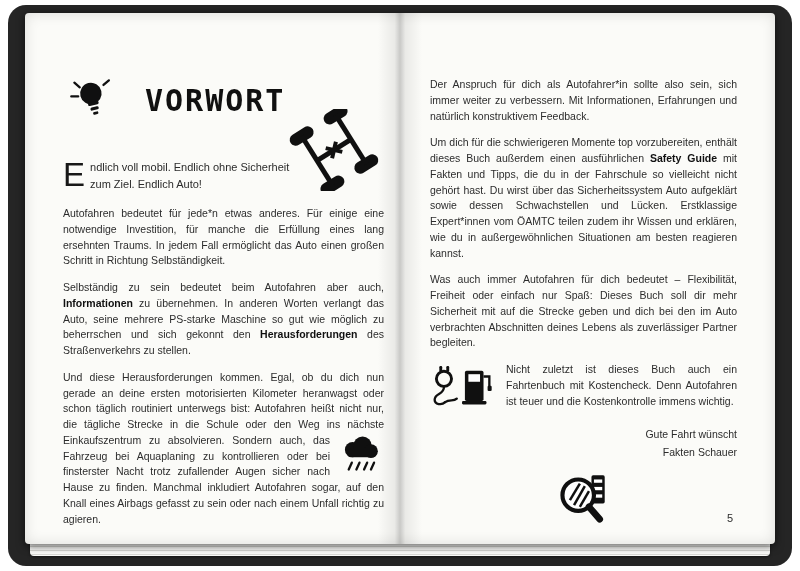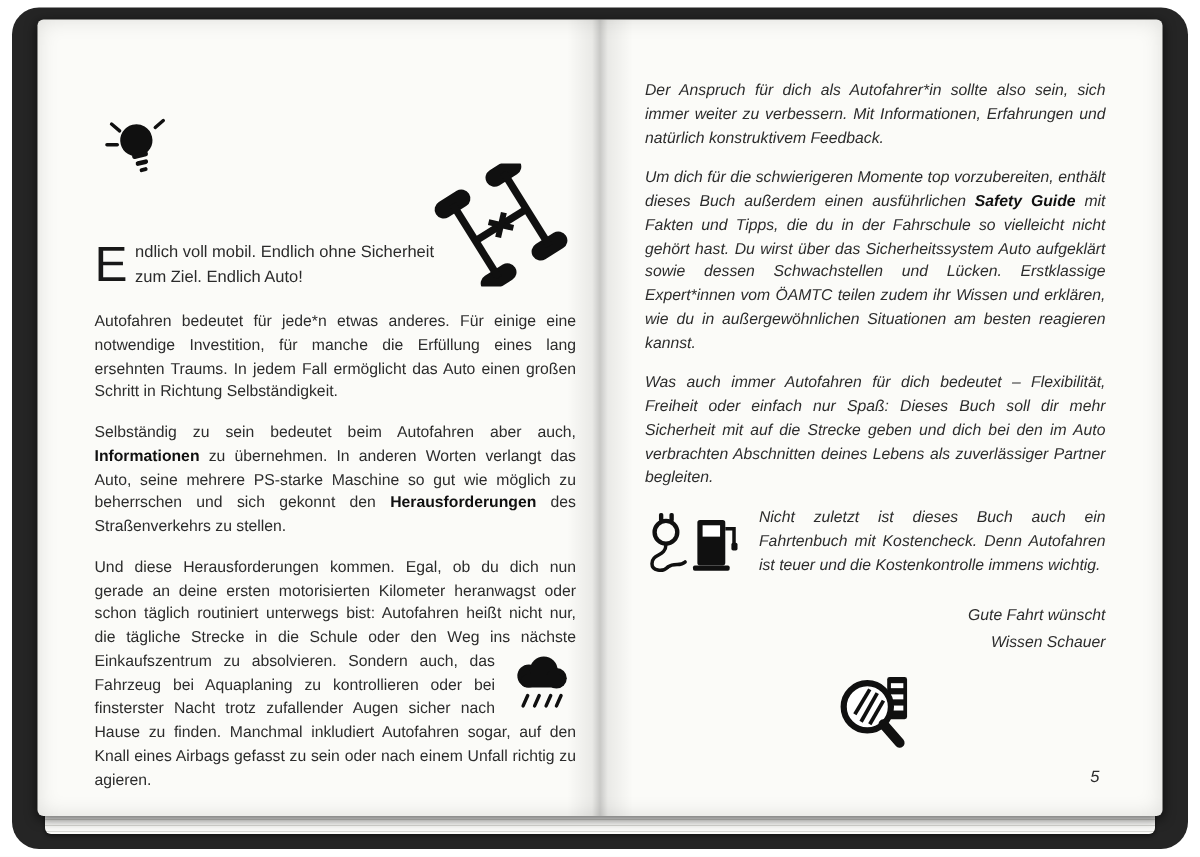--- a/index.html
+++ b/index.html
@@ -27,21 +27,21 @@
   .pages { display:flex; height:100%; position:relative; }
   .gutter {
     position:absolute; top:0; bottom:0; left:50%; width:44px;
     transform:translateX(-50%);
     background:linear-gradient(to right, rgba(0,0,0,0) 0%, rgba(0,0,0,0.07) 38%,
       rgba(0,0,0,0.20) 50%, rgba(0,0,0,0.07) 62%, rgba(0,0,0,0) 100%);
     pointer-events:none; z-index:5;
   }
   .page { width:50%; box-sizing:border-box; position:relative; color:#2b2b2b; }
   .page-left  { padding:52px 16px 18px 38px; }
-  .page-right { padding:40px 38px 18px 30px;font-style:italic; }
+  .page-right { padding:64px 38px 18px 30px; }
 
   .heading-row { display:flex; align-items:center; gap:30px; margin:6px 0 30px 6px; }
   .page-title {
     font-family:"DejaVu Sans Mono", monospace;
     font-weight:bold; font-size:30px; letter-spacing:2px; color:#101010;
   }
 
   p.body-text {
     font-size:10.5px; line-height:1.5; text-align:justify;
     margin:0 0 11px 0; color:#2c2c2c;
@@ -89,20 +89,21 @@
             <line x1="3" y1="30" x2="12" y2="30" stroke="#101010" stroke-width="3" stroke-linecap="round"></line>
             <line x1="52" y1="9" x2="45" y2="15" stroke="#101010" stroke-width="3" stroke-linecap="round"></line>
             <g transform="rotate(-14 30 32)">
               <circle cx="30" cy="26" r="14" fill="#101010"></circle>
               <rect x="23" y="37" width="14" height="4.5" rx="2" fill="#101010"></rect>
               <rect x="24.5" y="44" width="11" height="4" rx="2" fill="#101010"></rect>
               <rect x="26.5" y="50.5" width="7" height="3.5" rx="1.7" fill="#101010"></rect>
             </g>
           </svg>
         </span>
+        <span class="page-title">VORWORT</span>
       </div>
 
       <div class="car-icon-wrap">
         <svg width="100" height="82" viewBox="0 0 100 82">
           <g transform="rotate(-32 50 41)">
             <rect x="17" y="6" width="26" height="12" rx="6" fill="#101010"></rect>
             <rect x="17" y="64" width="26" height="12" rx="6" fill="#101010"></rect>
             <rect x="57" y="6" width="26" height="12" rx="6" fill="#101010"></rect>
             <rect x="57" y="64" width="26" height="12" rx="6" fill="#101010"></rect>
             <line x1="30" y1="12" x2="30" y2="70" stroke="#101010" stroke-width="5"></line>
@@ -160,21 +161,21 @@
             <rect x="60" y="10" width="32" height="52" rx="3" fill="#101010"></rect>
             <rect x="66" y="16" width="20" height="13" fill="#ffffff"></rect>
             <path d="M92 20 L102 20 L102 38" fill="none" stroke="#101010" stroke-width="4"></path>
             <rect x="99" y="36" width="7" height="9" rx="2" fill="#101010"></rect>
             <rect x="55" y="62" width="42" height="6" rx="2" fill="#101010"></rect>
           </svg></span><span>Nicht zuletzt ist dieses Buch auch ein Fahrtenbuch mit Kostencheck. Denn Autofahren ist teuer und die Kostenkontrolle immens wichtig.</span>
       </p>
 
       <div class="signature">
         <div>Gute Fahrt wünscht</div>
-        <div>Wissen Schauer</div>
+        <div>Fakten Schauer</div>
       </div>
 
       <div class="magnifier-wrap">
         <svg width="58" height="58" viewBox="0 0 70 70">
           <rect x="44" y="4" width="16" height="34" rx="2" fill="#101010"></rect>
           <rect x="47" y="9" width="10" height="4" fill="#ffffff"></rect>
           <rect x="47" y="18" width="10" height="4" fill="#ffffff"></rect>
           <rect x="47" y="27" width="10" height="4" fill="#ffffff"></rect>
           <circle cx="28" cy="28" r="19" fill="#ffffff" stroke="#101010" stroke-width="5"></circle>
           <line x1="18" y1="34" x2="30" y2="14" stroke="#101010" stroke-width="3"></line>

